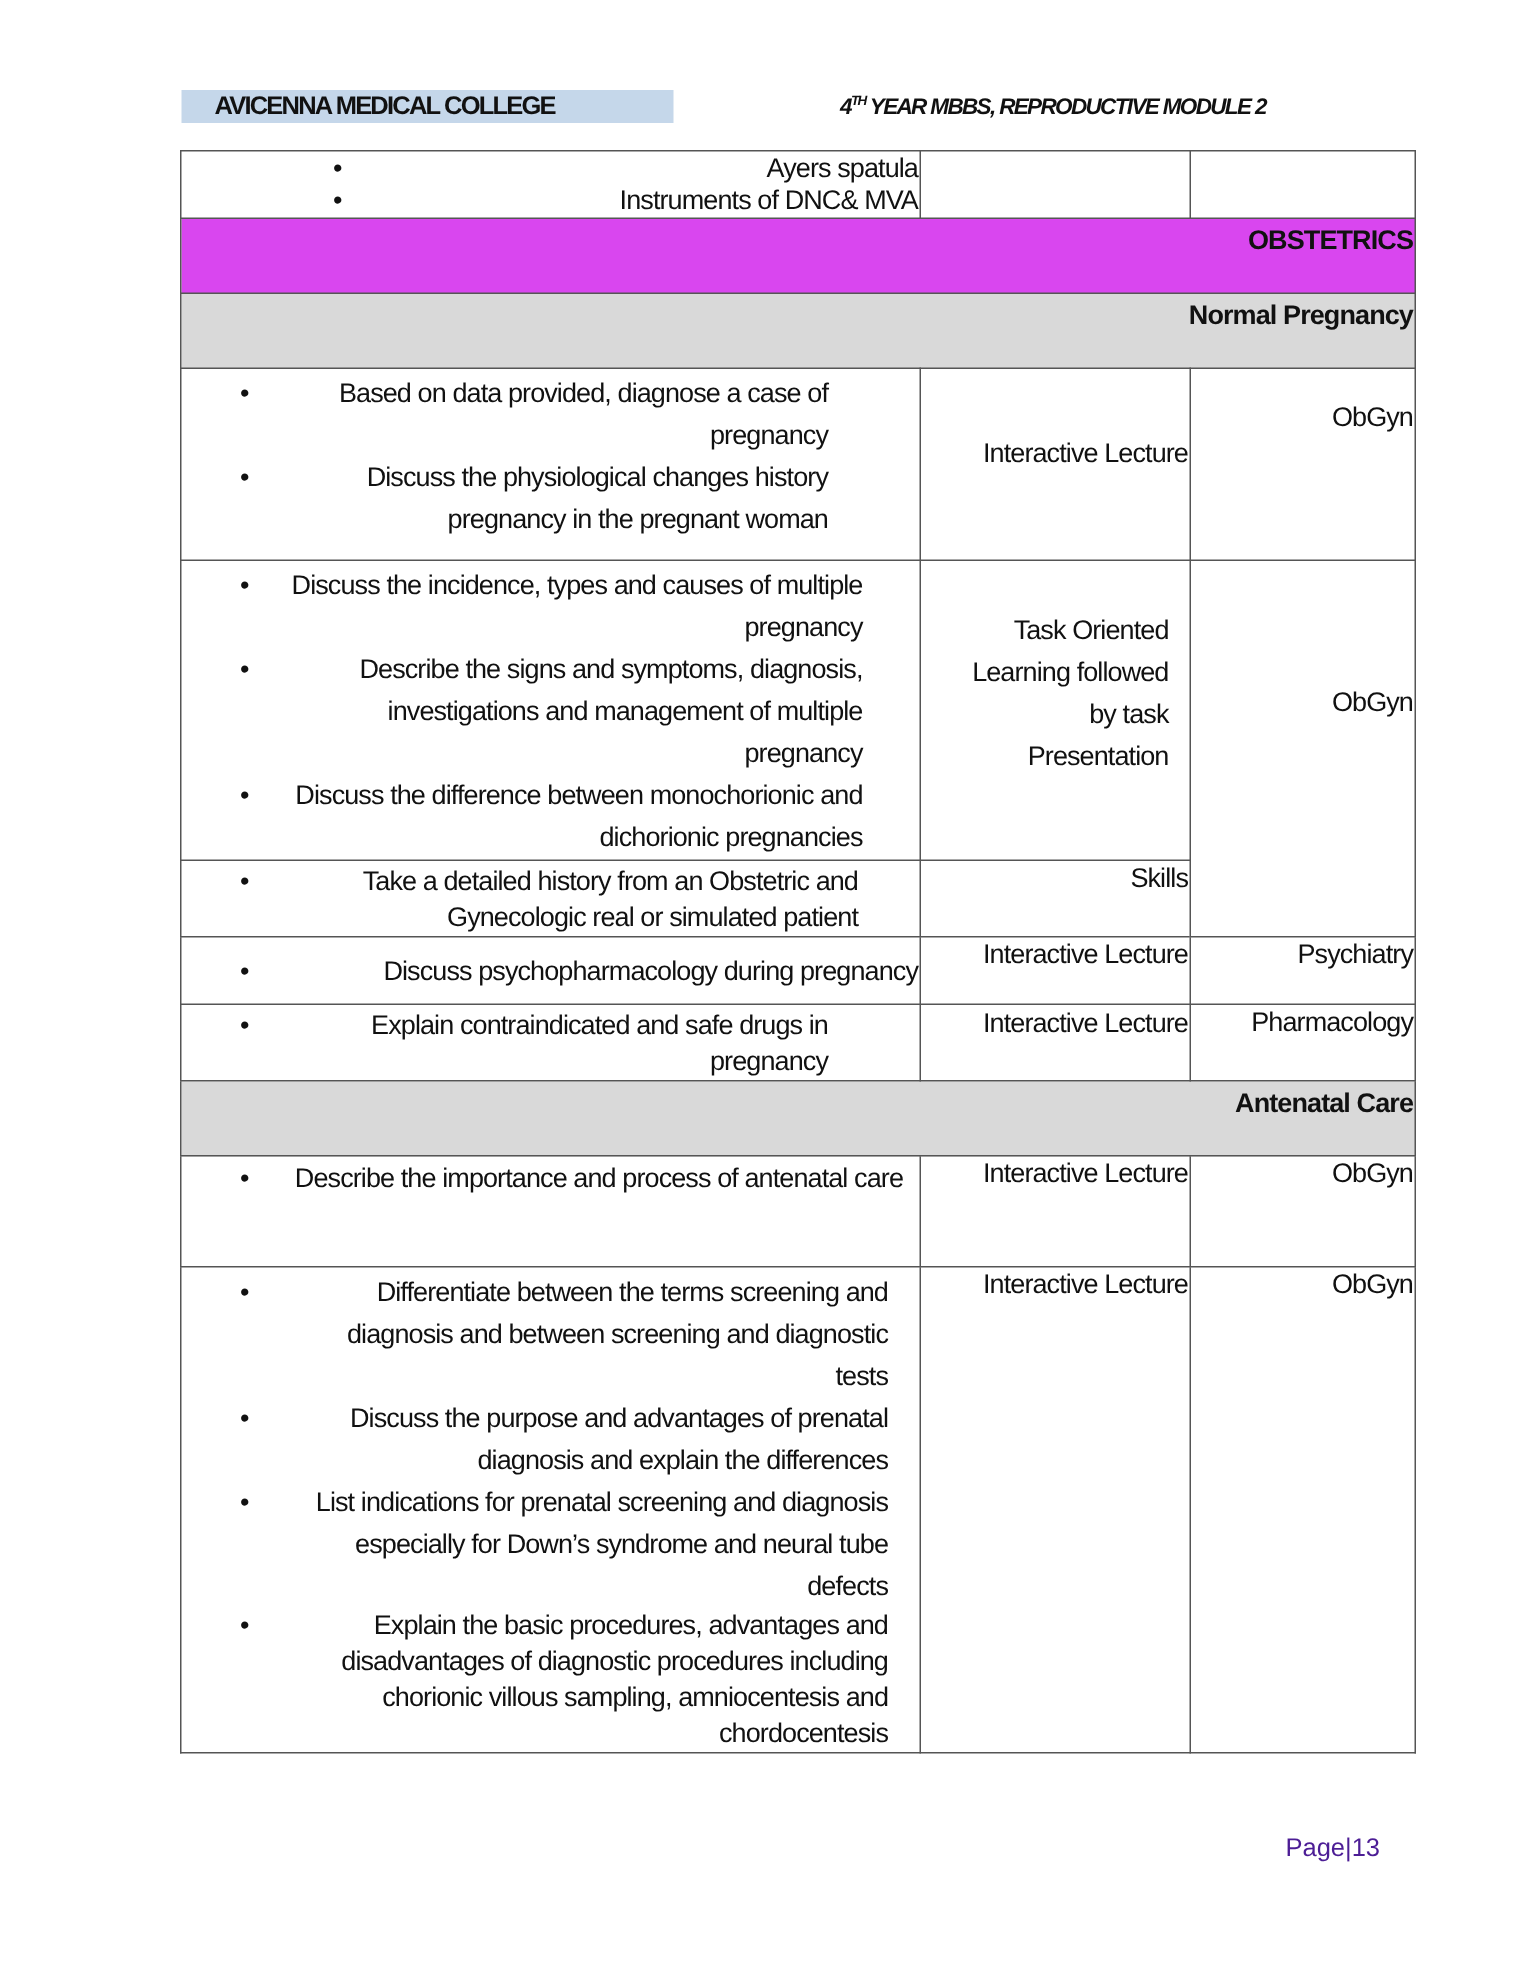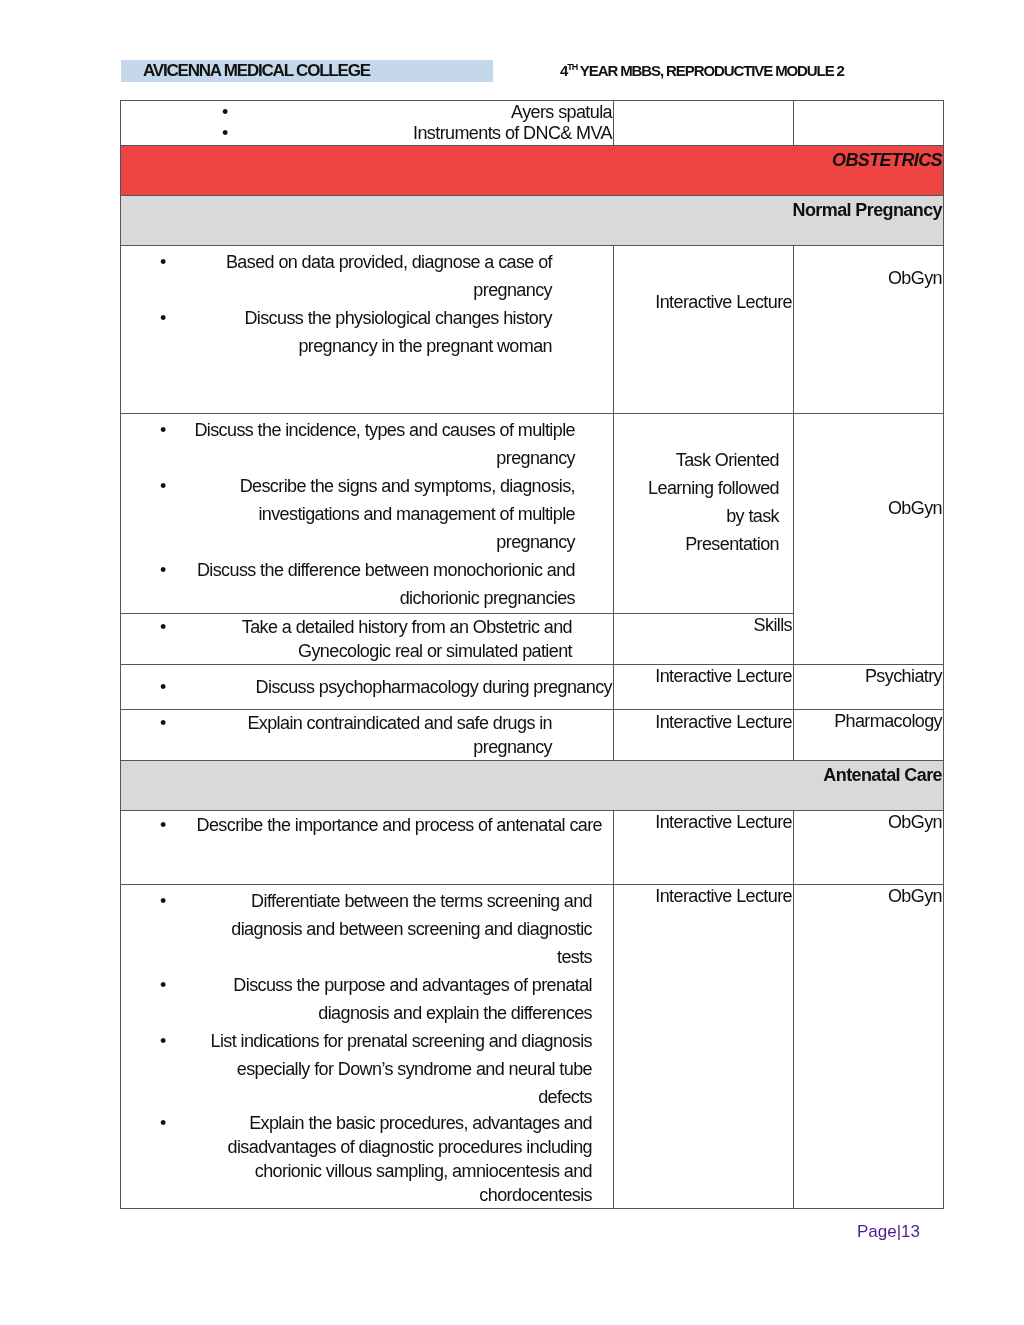--- a/index.html
+++ b/index.html
@@ -1,24 +1,24 @@
 <!DOCTYPE html>
 <html><head>
 <meta charset="utf-8">
 <style>
   html, body { margin:0; padding:0; background:#ffffff; }
   body { width:1024px; height:1325px; position:relative; font-family:"Liberation Sans", sans-serif; color:#111; overflow:hidden; }
-  .hdr-left { position:absolute; left:121px; top:60px; width:372px; height:22px; background:#c5d7ea; }
+  .hdr-left { position:absolute; left:121px; top:60px; width:328px; height:22px; background:#c5d7ea; }
   .hdr-left span { position:absolute; left:22px; top:1px; font-weight:bold; font-size:17px; letter-spacing:-1.2px; color:#111; }
-  .hdr-right { position:absolute; left:560px; top:62px; font-weight:bold; font-size:15px; letter-spacing:-1.1px; color:#111; }
+  .hdr-right { position:absolute; left:560px; top:62px; font-weight:bold; font-style:italic; font-size:15px; letter-spacing:-1.1px; color:#111; }
   .hdr-right sup { font-size:9px; }
   table.main { position:absolute; left:120px; top:100px; width:823px; border-collapse:collapse; table-layout:fixed; }
   table.main td { border:1px solid #555; vertical-align:top; font-size:18px; letter-spacing:-0.6px;text-align:right; }
   col.c1 { width:493px; } col.c2 { width:180px; } col.c3 { width:150px; }
-  td.sect-pink { background:#ef4444; text-align:center; font-weight:bold; height:44px; vertical-align:top; padding-top:4px; letter-spacing:-1.4px;font-style:italic; }
+  td.sect-pink { background:#d946ef; text-align:center; font-weight:bold; height:44px; vertical-align:top; padding-top:4px; letter-spacing:-1.4px; }
   td.sect-grey { background:#d9d9d9; text-align:center; font-weight:bold; height:44px; vertical-align:top; padding-top:4px; letter-spacing:-1px; }
   td.center { text-align:center; vertical-align:middle; }
   ul { margin:0; padding:0; list-style:none; }
   li { position:relative; padding-left:70px; }
   li:before { content:"•"; position:absolute; left:38px; top:0; font-size:18px; }
   ul.top li { padding-left:130px; line-height:21px; }
   ul.top li:before { left:100px; }
   ul.tall li { line-height:28px; }
   ul.tight li { line-height:24px; }
   .footer { position:absolute; left:857px; top:1222px; font-size:17px; color:#4c1d95;text-align:center; }
@@ -47,21 +47,21 @@
     </td>
     <td></td>
     <td></td>
   </tr>
   <tr>
     <td colspan="3" class="sect-pink">OBSTETRICS</td>
   </tr>
   <tr>
     <td colspan="3" class="sect-grey">Normal Pregnancy</td>
   </tr>
-  <tr style="height:168px">
+  <tr style="height:128px">
     <td style="padding-top:2px">
       <ul class="tall" style="margin-right:60px">
         <li>Based on data provided, diagnose a case of pregnancy</li>
         <li>Discuss the physiological changes history pregnancy in the pregnant woman</li>
       </ul>
     </td>
     <td class="center" style="vertical-align:top;padding-top:46px">Interactive Lecture</td>
     <td class="center" style="vertical-align:top;padding-top:22px">ObGyn</td>
   </tr>
   <tr style="height:200px">

